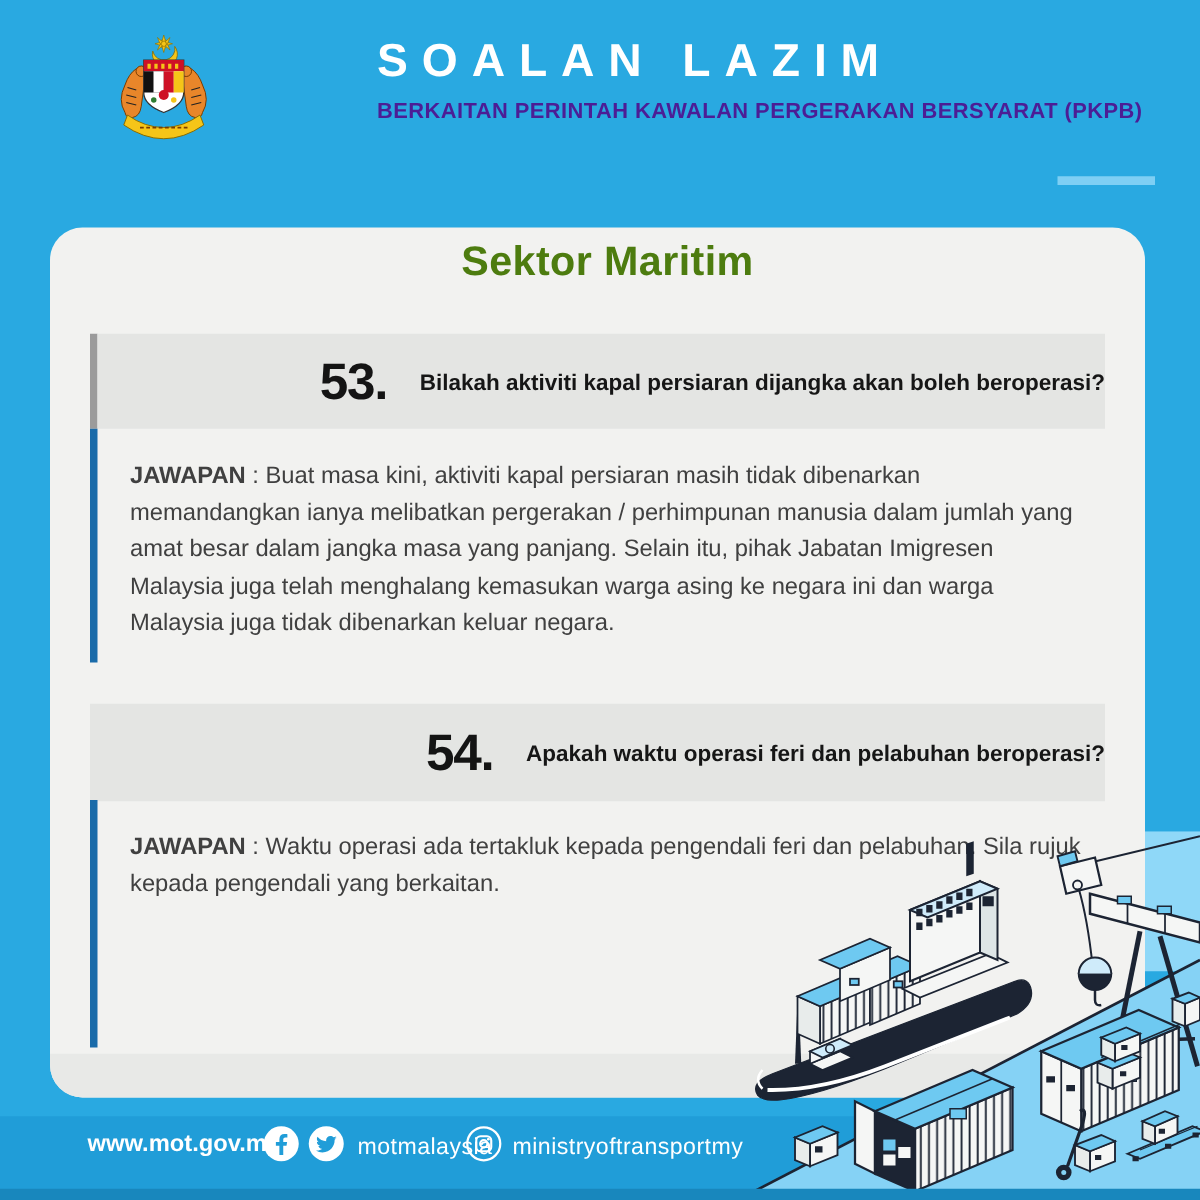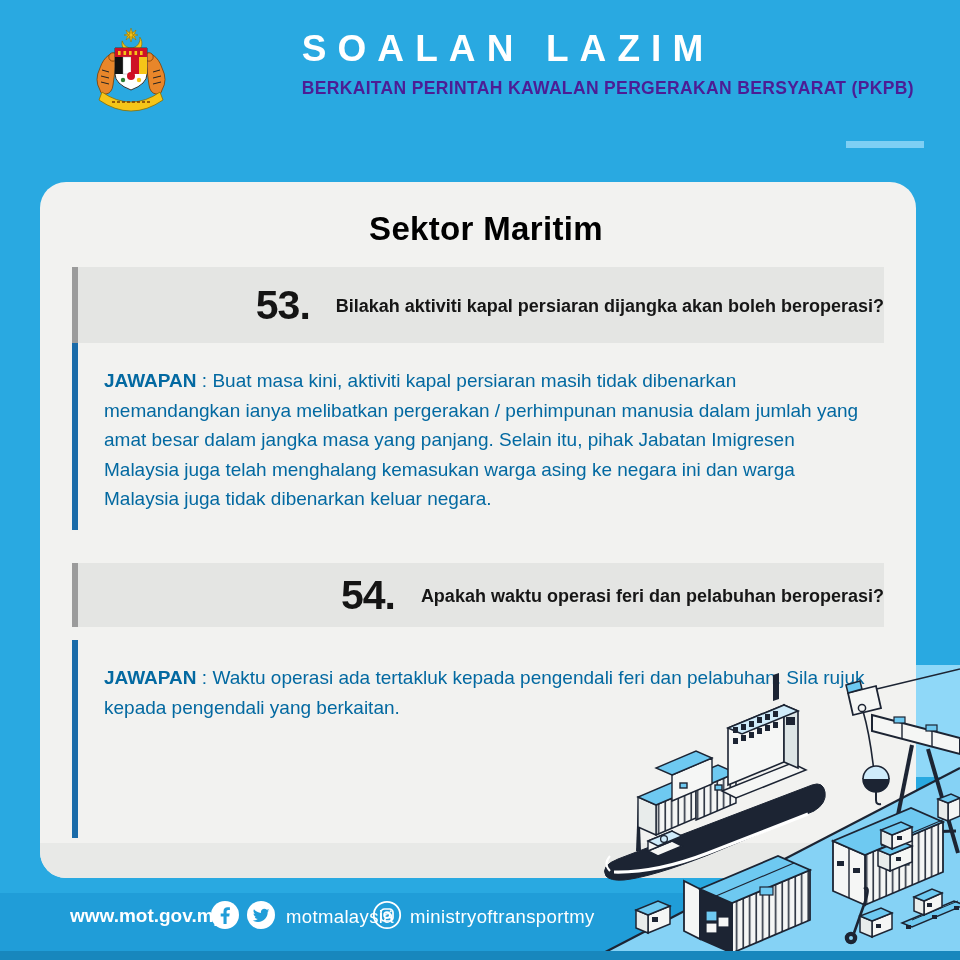--- a/index.html
+++ b/index.html
@@ -15,37 +15,37 @@
   .hdr-title { color:#FFFFFF; font-size:37px; font-weight:700; letter-spacing:0.30em; margin-right:-0.30em; }
   .hdr-sub   { color:#4c1d95; font-size:17.5px; font-weight:700; margin-top:8px; letter-spacing:0.02em; }
   .hdr-org   { color:#DDF2FE; font-size:17.5px; font-weight:500; margin-top:7px; letter-spacing:0.05em; }
   .hdr-bar   { position:absolute; right:36px; top:141px; width:78px; height:7px; background:#7ECFF4; }
 
   
   .card { position:absolute; left:40px; top:182px; width:876px; height:696px;
           background:#F2F2F0; border-radius:26px; }
   .card-bottom-strip { position:absolute; left:0; bottom:0; width:100%; height:35px;
           background:#E8E9E7; border-radius:0 0 26px 26px; }
-  .card-title { position:absolute; left:0; top:28px; width:100%; text-align:center;
-          color:#000000; font-size:33px; font-weight:700; letter-spacing:0.01em;padding-left:16px; }
+  .card-title { position:absolute; left:0; top:8px; width:100%; text-align:center;
+          color:#4d7c0f; font-size:33px; font-weight:700; letter-spacing:0.01em;padding-left:16px; }
 
   .qrow { position:absolute; left:32px; width:812px; display:flex; }
   .qrow .vbar { width:6px; background:#9B9B9B; flex:none; }
   .qbox { flex:1; background:#E4E5E3; display:flex; align-items:center; padding-left:28px;justify-content:flex-end; }
   .qnum { font-size:41px; font-weight:700; color:#141414; letter-spacing:-1px; }
   .qtext { font-size:18px; font-weight:700; color:#161616; margin-left:26px; padding-top:2px; }
 
   .abar { position:absolute; left:32px; width:6px; background:#1A6BA9; }
-  .answer { position:absolute; left:64px; width:762px; font-size:19px; line-height:29.5px; color:#0369a1; }
+  .answer { position:absolute; left:64px; width:762px; font-size:19px; line-height:29.5px; color:#404040; }
   .ans-label { font-weight:700; }
 
   .q53 { top:85px;  height:76px; }
   .a53-bar { top:161px; height:187px; }
   .a53-text { top:184px; }
-  .q54 { top:381px; height:64px; }
+  .q54 { top:381px; height:78px;flex-direction:column; }
   .a54-bar { top:458px; height:198px; }
   .a54-text { top:481px; }
 
   
   .footer-band { position:absolute; left:0; top:893px; width:960px; height:67px; background:#209DD8; }
   .footer-edge { position:absolute; left:0; top:951px; width:960px; height:9px; background:#1887BD; z-index:6; }
   .site-label { position:absolute; left:70px; top:905px; color:#FFFFFF; font-size:19px; font-weight:700; z-index:7; }
   .soc-icon { position:absolute; top:900px; width:30px; height:30px; z-index:7; }
   .fb { left:210px; } .tw { left:246px; } .ig { left:372px; }
   .handle { position:absolute; top:906px; color:#FFFFFF; font-size:18.5px; font-weight:400; z-index:7; letter-spacing:0.02em; }

